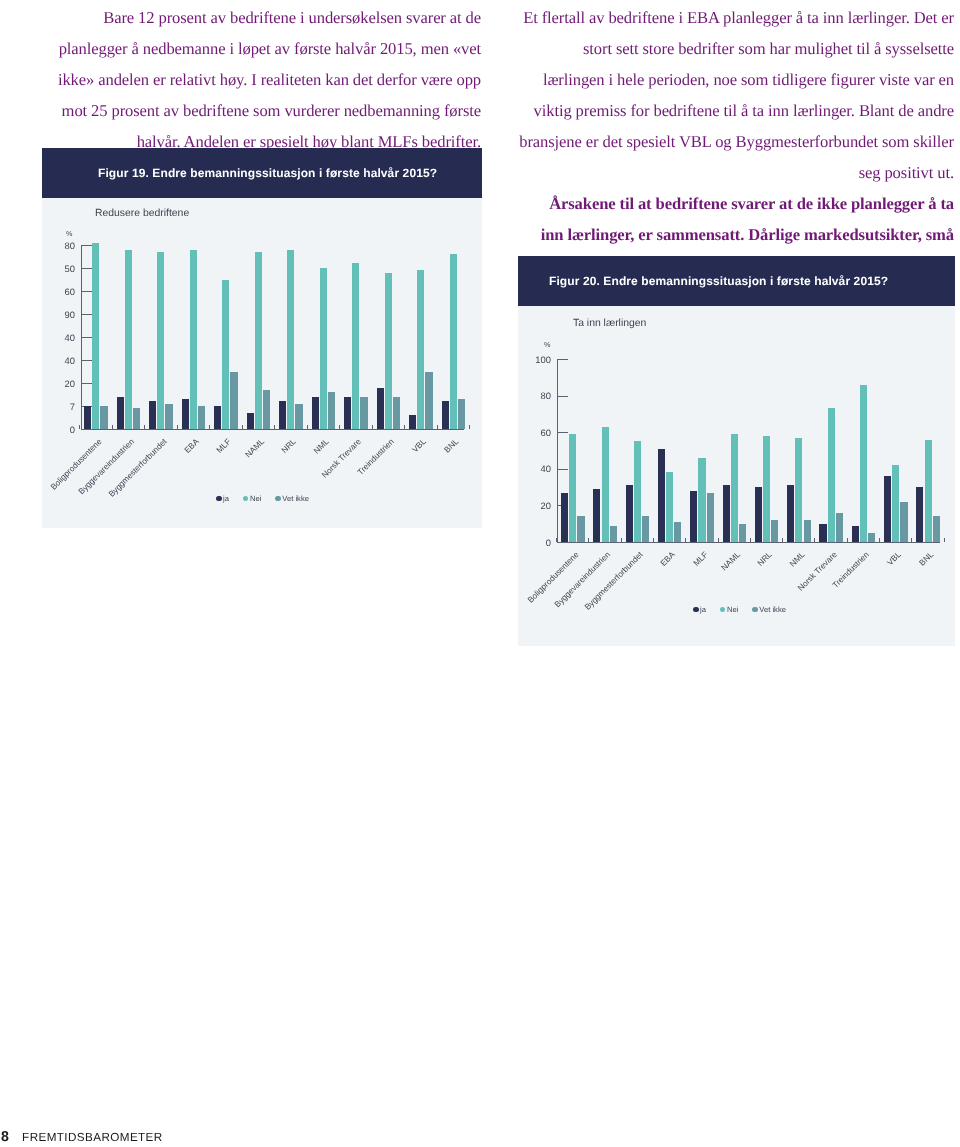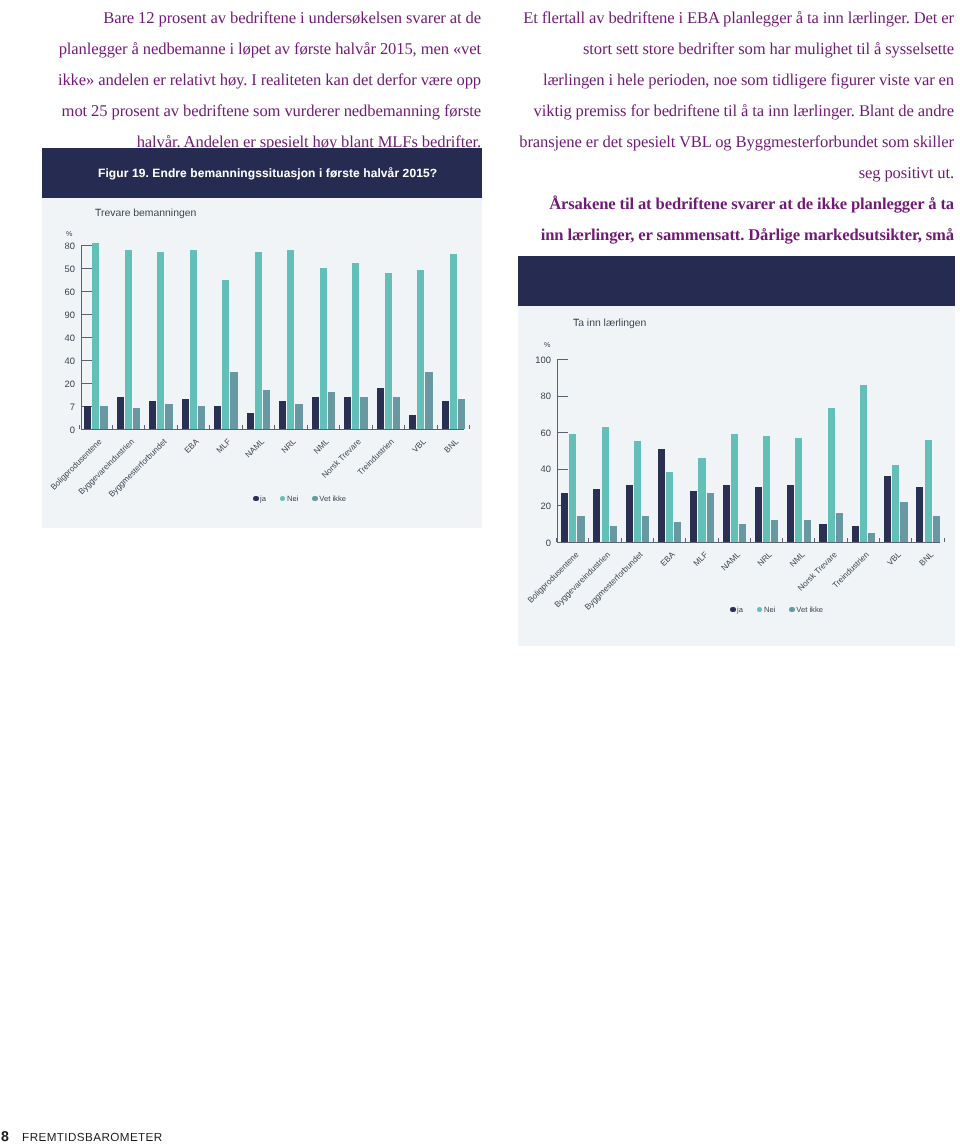--- a/index.html
+++ b/index.html
@@ -32,21 +32,21 @@
   .tick{position:absolute;background:#5a6270;height:1px;}
   .tickmark{position:absolute;background:#5a6270;width:1px;}
   .ylabel{position:absolute;color:#3d4450;font-size:9.4px;text-align:right;
           white-space:nowrap;line-height:1;}
   .bar{position:absolute;bottom:0;}
   .xlabel{position:absolute;color:#3d4450;font-size:8.2px;white-space:nowrap;
           transform-origin:100% 0%;transform:rotate(-45deg);text-align:right;
           right:auto;}
 
   
-  .legend{position:absolute;display:flex;align-items:center;margin-left:37px;}
+  .legend{position:absolute;display:flex;align-items:center;}
   .legend-item{display:flex;align-items:center;}
   .legend-dot{border-radius:50%;display:inline-block;}
   .legend-text{color:#3d4450;font-size:7.6px;white-space:nowrap;}
 
   
   .footer{position:absolute;display:flex;align-items:baseline;}
   .folio{font-size:14.2px;font-weight:bold;color:#1a1a1a;letter-spacing:0.2px;}
   .footer-title{font-size:11.7px;color:#1a1a1a;letter-spacing:0.4px;}
   #col-left{left:40px;top:2px;width:441px;}
   #col-right{left:518px;top:2px;width:436px;}
@@ -77,21 +77,21 @@
   </div>
 
   <div class="bodycol" id="col-right">
     <p>Et flertall av bedriftene i EBA planlegger å ta inn lærlinger. Det er stort sett store bedrifter som har mulighet til å sysselsette lærlingen i hele perioden, noe som tidligere figurer viste var en viktig premiss for bedriftene til å ta inn lærlinger. Blant de andre bransjene er det spesielt VBL og Byggmesterforbundet som skiller seg positivt ut.</p>
     <p class="indent">Årsakene til at bedriftene svarer at de ikke planlegger å ta inn lærlinger, er sammensatt. Dårlige markedsutsikter, små bedrifter og lokalisering utenfor de store byene bidrar til å gjøre rekruttering av lærlinger vanskelig.</p>
   </div>
 
   <div class="card" id="card19">
     <div class="card-head" id="head19"></div>
     <div class="card-title" id="title19">Figur 19. Endre bemanningssituasjon i første halvår 2015?</div>
-    <div class="card-sub" id="sub19">Trevare bemanningen</div>
+    <div class="card-sub" id="sub19">Redusere bedriftene</div>
     <div class="axis-unit" id="unit19">%</div>
     <div class="plot" id="plot19" style="left: 39px; top: 97px; width: 383px; height: 184px;">
         <div class="axis-line" style="left: 0px; top: 0px; width: 1px; height: 185px;"></div>
         <div class="axis-line" style="left: 0px; top: 184px; width: 383px; height: 1px;"></div>
         <div class="ylabel" style="right: 389px; top: 179.5px; width: 40px;">0</div>
         <div class="tick" style="left: 1px; top: 161px; width: 10px;"></div>
         <div class="ylabel" style="right: 389px; top: 156.5px; width: 40px;">7</div>
         <div class="tick" style="left: 1px; top: 138px; width: 10px;"></div>
         <div class="ylabel" style="right: 389px; top: 133.5px; width: 40px;">20</div>
         <div class="tick" style="left: 1px; top: 115px; width: 10px;"></div>
@@ -179,20 +179,21 @@
         </span>
         <span class="legend-item" style="margin-right: 0px;">
           <span class="legend-dot" style="width: 5.5px; height: 5.5px; background: rgb(104, 153, 162); margin-right: 1.5px;"></span>
           <span class="legend-text">Vet ikke</span>
         </span>
       </div>
   </div>
 
   <div class="card" id="card20">
     <div class="card-head" id="head20"></div>
+    <div class="card-title" id="title20">Figur 20. Endre bemanningssituasjon i første halvår 2015?</div>
     <div class="card-sub" id="sub20">Ta inn lærlingen</div>
     <div class="axis-unit" id="unit20">%</div>
     <div class="plot" id="plot20" style="left: 39px; top: 103px; width: 383px; height: 183px;">
         <div class="axis-line" style="left: 0px; top: 0px; width: 1px; height: 184px;"></div>
         <div class="axis-line" style="left: 0px; top: 183px; width: 383px; height: 1px;"></div>
         <div class="ylabel" style="right: 389px; top: 178.5px; width: 40px;">0</div>
         <div class="tick" style="left: 1px; top: 146.4px; width: 10px;"></div>
         <div class="ylabel" style="right: 389px; top: 141.9px; width: 40px;">20</div>
         <div class="tick" style="left: 1px; top: 109.8px; width: 10px;"></div>
         <div class="ylabel" style="right: 389px; top: 105.3px; width: 40px;">40</div>

